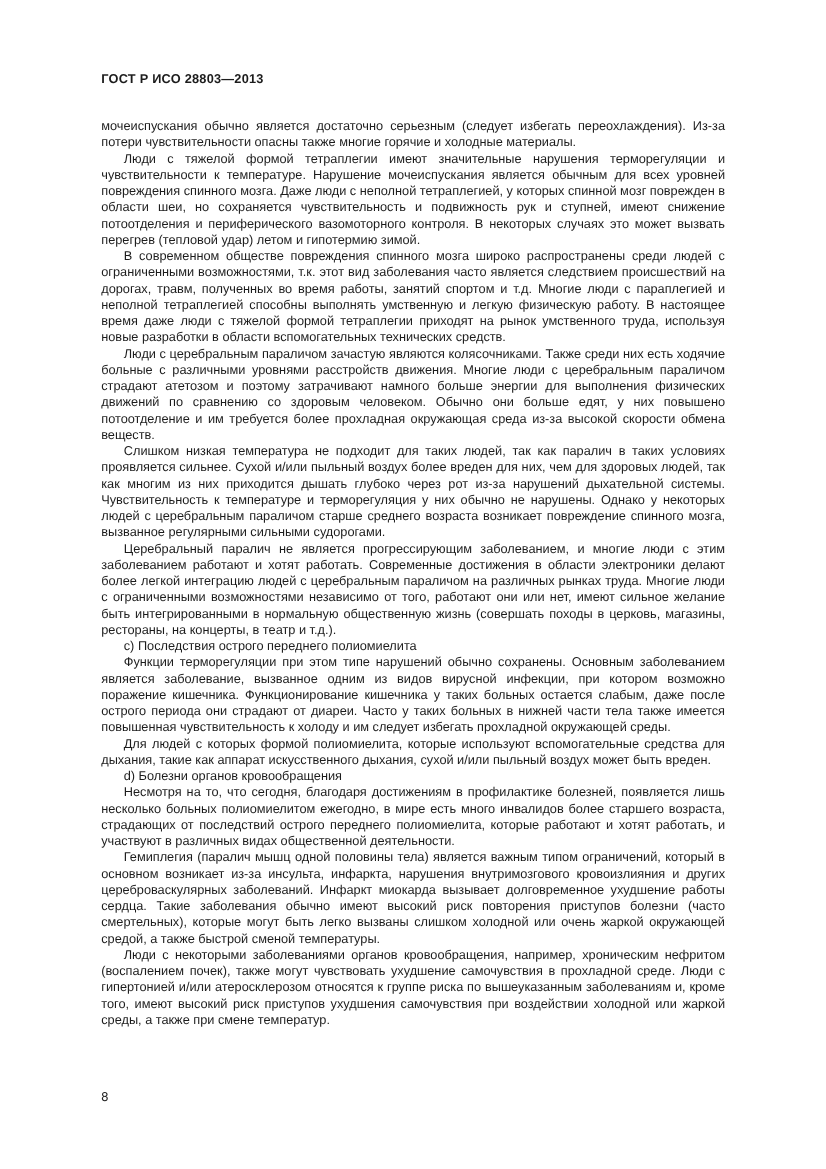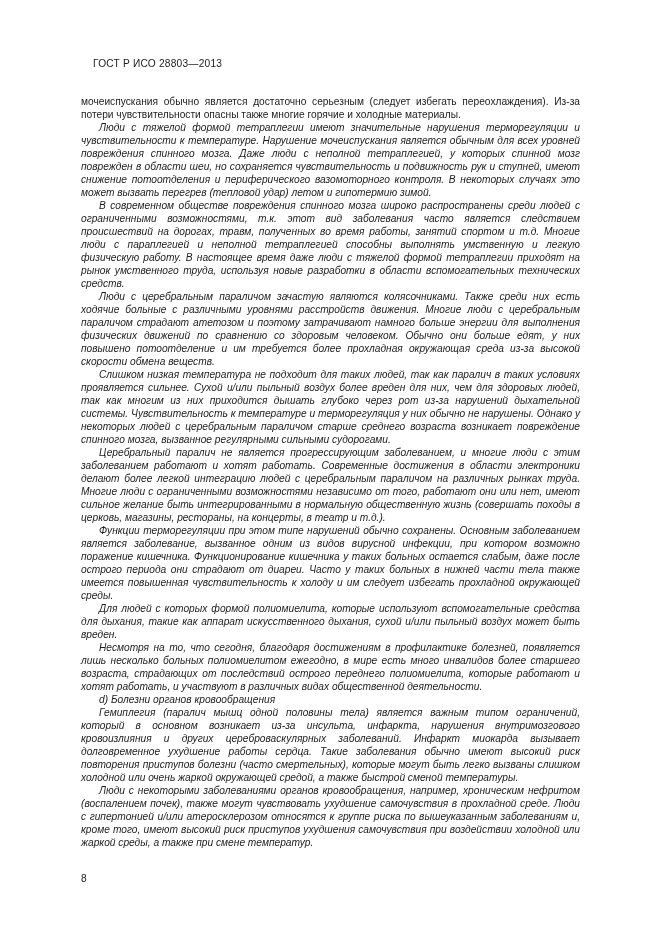--- a/index.html
+++ b/index.html
@@ -12,38 +12,37 @@
     width: 661px;
     height: 935px;
     background: #ffffff;
     box-sizing: border-box;
     padding: 57px 81px 0 81px;
     font-family: "Liberation Sans", sans-serif;
     color: #1c1c1c;
     overflow: hidden;
   }
   .doc-header {
-    font-weight: normal;
+    font-weight: bold;
     font-size: 10.2px;
     line-height: 13px;
     letter-spacing: 0.2px;
-    margin: 0 0 25px 12px;
+    margin: 0 0 25px 0;
   }
   .body-text {
     font-size: 10.2px;
     line-height: 13px;
     text-align: justify;
   }
   .body-text p {
     margin: 0;
     padding: 0;
   }
   .body-text p.indent {
     text-indent: 18px;
-    font-style: italic;
   }
   .page-number {
     position: absolute;
     left: 81px;
     bottom: 50px;
     font-size: 10.2px;
     line-height: 13px;
   }
 </style>
 </head>
@@ -53,23 +52,24 @@
 
   <div class="doc-header">ГОСТ Р ИСО 28803—2013</div>
 
   <div class="body-text">
     <p class="para">мочеиспускания обычно является достаточно серьезным (следует избегать переохлаждения). Из-за потери чувствительности опасны также многие горячие и холодные материалы.</p>
     <p class="para indent">Люди с тяжелой формой тетраплегии имеют значительные нарушения терморегуляции и чувствительности к температуре. Нарушение мочеиспускания является обычным для всех уровней повреждения спинного мозга. Даже люди с неполной тетраплегией, у которых спинной мозг поврежден в области шеи, но сохраняется чувствительность и подвижность рук и ступней, имеют снижение потоотделения и периферического вазомоторного контроля. В некоторых случаях это может вызвать перегрев (тепловой удар) летом и гипотермию зимой.</p>
     <p class="para indent">В современном обществе повреждения спинного мозга широко распространены среди людей с ограниченными возможностями, т.к. этот вид заболевания часто является следствием происшествий на дорогах, травм, полученных во время работы, занятий спортом и т.д. Многие люди с параплегией и неполной тетраплегией способны выполнять умственную и легкую физическую работу. В настоящее время даже люди с тяжелой формой тетраплегии приходят на рынок умственного труда, используя новые разработки в области вспомогательных технических средств.</p>
     <p class="para indent">Люди с церебральным параличом зачастую являются колясочниками. Также среди них есть ходячие больные с различными уровнями расстройств движения. Многие люди с церебральным параличом страдают атетозом и поэтому затрачивают намного больше энергии для выполнения физических движений по сравнению со здоровым человеком. Обычно они больше едят, у них повышено потоотделение и им требуется более прохладная окружающая среда из-за высокой скорости обмена веществ.</p>
     <p class="para indent">Слишком низкая температура не подходит для таких людей, так как паралич в таких условиях проявляется сильнее. Сухой и/или пыльный воздух более вреден для них, чем для здоровых людей, так как многим из них приходится дышать глубоко через рот из-за нарушений дыхательной системы. Чувствительность к температуре и терморегуляция у них обычно не нарушены. Однако у некоторых людей с церебральным параличом старше среднего возраста возникает повреждение спинного мозга, вызванное регулярными сильными судорогами.</p>
     <p class="para indent">Церебральный паралич не является прогрессирующим заболеванием, и многие люди с этим заболеванием работают и хотят работать. Современные достижения в области электроники делают более легкой интеграцию людей с церебральным параличом на различных рынках труда. Многие люди с ограниченными возможностями независимо от того, работают они или нет, имеют сильное желание быть интегрированными в нормальную общественную жизнь (совершать походы в церковь, магазины, рестораны, на концерты, в театр и т.д.).</p>
+    <p class="para indent">c) Последствия острого переднего полиомиелита</p>
     <p class="para indent">Функции терморегуляции при этом типе нарушений обычно сохранены. Основным заболеванием является заболевание, вызванное одним из видов вирусной инфекции, при котором возможно поражение кишечника. Функционирование кишечника у таких больных остается слабым, даже после острого периода они страдают от диареи. Часто у таких больных в нижней части тела также имеется повышенная чувствительность к холоду и им следует избегать прохладной окружающей среды.</p>
     <p class="para indent">Для людей с которых формой полиомиелита, которые используют вспомогательные средства для дыхания, такие как аппарат искусственного дыхания, сухой и/или пыльный воздух может быть вреден.</p>
+    <p class="para indent">d) Болезни органов кровообращения</p>
     <p class="para indent">Несмотря на то, что сегодня, благодаря достижениям в профилактике болезней, появляется лишь несколько больных полиомиелитом ежегодно, в мире есть много инвалидов более старшего возраста, страдающих от последствий острого переднего полиомиелита, которые работают и хотят работать, и участвуют в различных видах общественной деятельности.</p>
-    <p class="para indent">d) Болезни органов кровообращения</p>
     <p class="para indent">Гемиплегия (паралич мышц одной половины тела) является важным типом ограничений, который в основном возникает из-за инсульта, инфаркта, нарушения внутримозгового кровоизлияния и других цереброваскулярных заболеваний. Инфаркт миокарда вызывает долговременное ухудшение работы сердца. Такие заболевания обычно имеют высокий риск повторения приступов болезни (часто смертельных), которые могут быть легко вызваны слишком холодной или очень жаркой окружающей средой, а также быстрой сменой температуры.</p>
     <p class="para indent">Люди с некоторыми заболеваниями органов кровообращения, например, хроническим нефритом (воспалением почек), также могут чувствовать ухудшение самочувствия в прохладной среде. Люди с гипертонией и/или атеросклерозом относятся к группе риска по вышеуказанным заболеваниям и, кроме того, имеют высокий риск приступов ухудшения самочувствия при воздействии холодной или жаркой среды, а также при смене температур.</p>
   </div>
 
   <div class="page-number">8</div>
 
 </div>
 
 </body></html>

